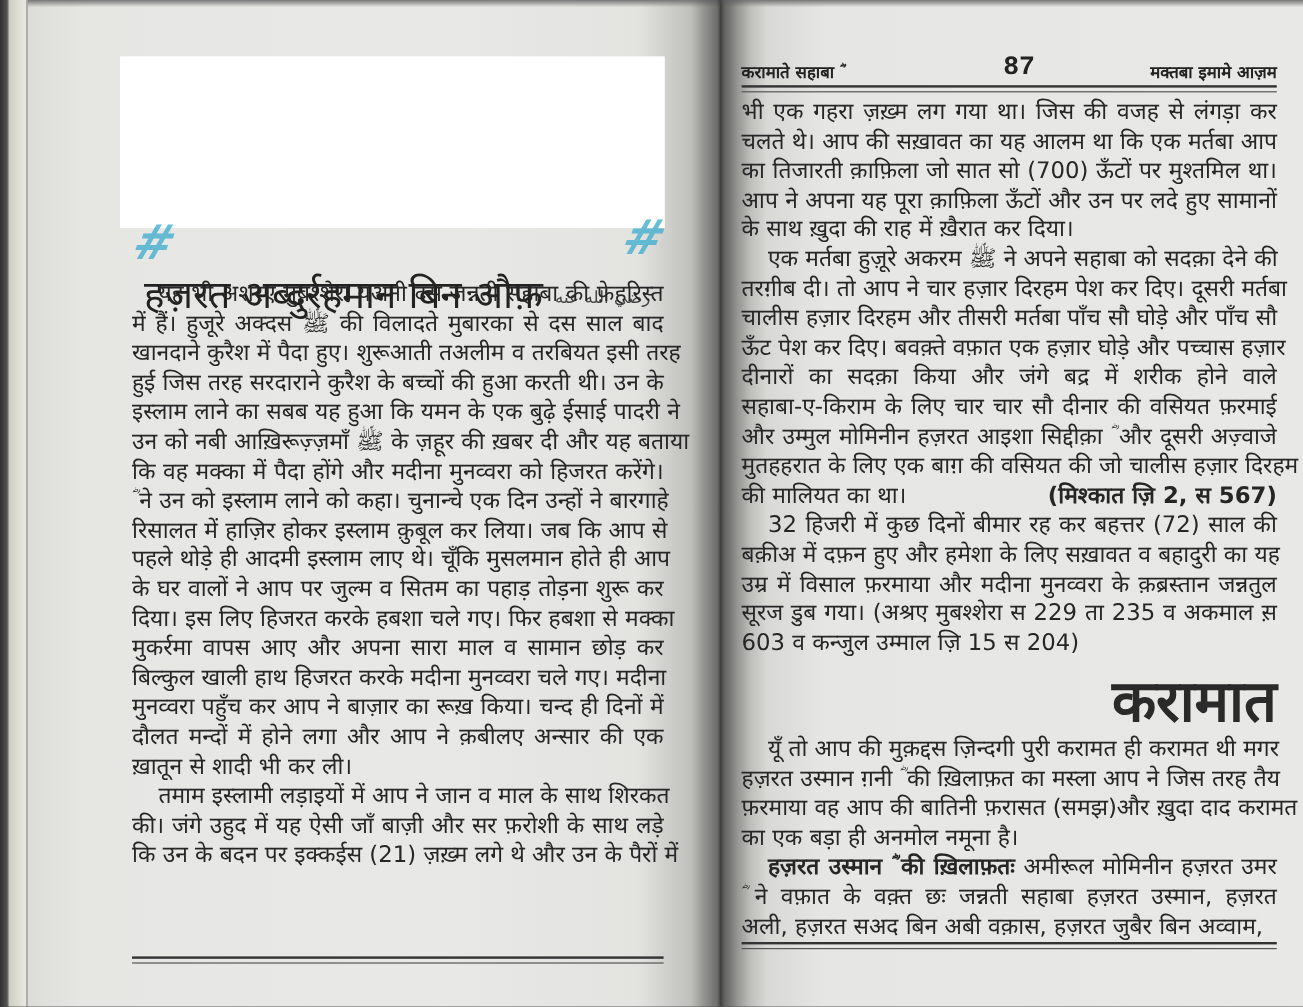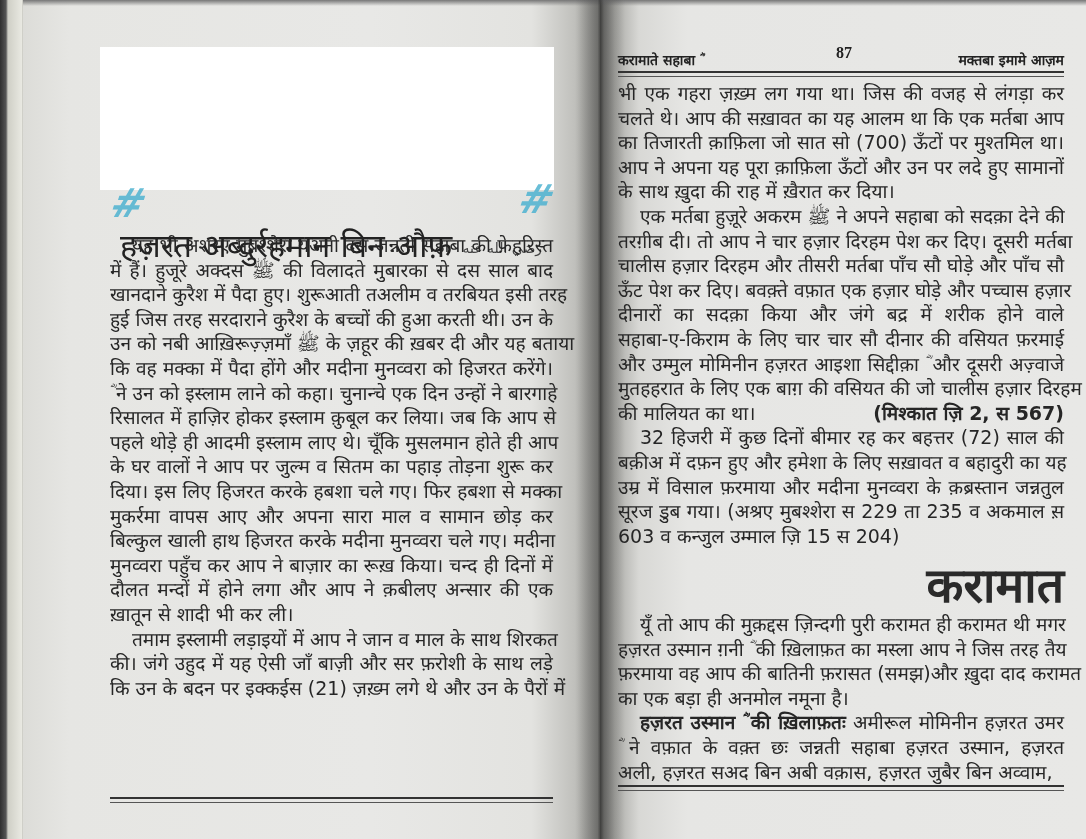--- a/index.html
+++ b/index.html
@@ -51,21 +51,21 @@
     transform:skewX(-18deg);
   }
   .hash-l { left:112px; top:180px; }
   .hash-r { left:520px; top:176px; }
   .honorific { font-size:14px; color:#444; vertical-align:middle; }
   .running-head {
     position:absolute; left:618px; top:46px; width:446px; height:24px;
     font-size:14px; color:#222; font-weight:bold;
   }
   .rh-left { position:absolute; left:0; top:4px; }
-  .rh-num { position:absolute; left:218px; top:-2px; font-size:16px; font-family:Liberation Serif, serif; font-weight:bold; }
+  .rh-num { position:absolute; left:218px; top:-2px; font-size:22px; font-family:Liberation Mono, monospace; font-weight:bold; }
   .rh-right { position:absolute; right:0; top:4px; }
   .double-rule {
     position:absolute; height:3px;
     border-top:2px solid #333; border-bottom:1px solid #555;
   }
   .rule-head { left:618px; top:71px; width:446px; }
   .rule-left-foot { left:110px; top:797px; width:443px; }
   .rule-right-foot { left:618px; top:785px; width:446px; }
   .section-heading {
     position:absolute; left:618px; top:567px; width:446px; text-align:right;
@@ -101,20 +101,21 @@
 <div class="heading-main">
   <span>हज़रत अब्दुर्रहमान बिन औफ़</span>
   <span class="honorific">رضي الله عنه</span>
 </div>
 
 <div class="text-block left-body" id="left-body">
     <span class="line indent"><span>यह भी अशरए मुबश्शेरा यअनी दस जन्नती सहाबा की फ़ेहरिस्त</span></span>
     <span class="line"><span>में हैं। हुजूरे अक्दस ﷺ की विलादते मुबारका से दस साल बाद</span></span>
     <span class="line"><span>खानदाने कुरैश में पैदा हुए। शुरूआती तअलीम व तरबियत इसी तरह</span></span>
     <span class="line"><span>हुई जिस तरह सरदाराने कुरैश के बच्चों की हुआ करती थी। उन के</span></span>
+    <span class="line"><span>इस्लाम लाने का सबब यह हुआ कि यमन के एक बुढ़े ईसाई पादरी ने</span></span>
     <span class="line"><span>उन को नबी आख़िरूज़्ज़माँ ﷺ के ज़हूर की ख़बर दी और यह बताया</span></span>
     <span class="line"><span>कि वह मक्का में पैदा होंगे और मदीना मुनव्वरा को हिजरत करेंगे।</span></span>
     <span class="line"><span>ؓ ने उन को इस्लाम लाने को कहा। चुनान्चे एक दिन उन्हों ने बारगाहे</span></span>
     <span class="line"><span>रिसालत में हाज़िर होकर इस्लाम क़ुबूल कर लिया। जब कि आप से</span></span>
     <span class="line"><span>पहले थोड़े ही आदमी इस्लाम लाए थे। चूँकि मुसलमान होते ही आप</span></span>
     <span class="line"><span>के घर वालों ने आप पर जुल्म व सितम का पहाड़ तोड़ना शुरू कर</span></span>
     <span class="line"><span>दिया। इस लिए हिजरत करके हबशा चले गए। फिर हबशा से मक्का</span></span>
     <span class="line"><span>मुकर्रमा वापस आए और अपना सारा माल व सामान छोड़ कर</span></span>
     <span class="line"><span>बिल्कुल खाली हाथ हिजरत करके मदीना मुनव्वरा चले गए। मदीना</span></span>
     <span class="line"><span>मुनव्वरा पहुँच कर आप ने बाज़ार का रूख़ किया। चन्द ही दिनों में</span></span>

